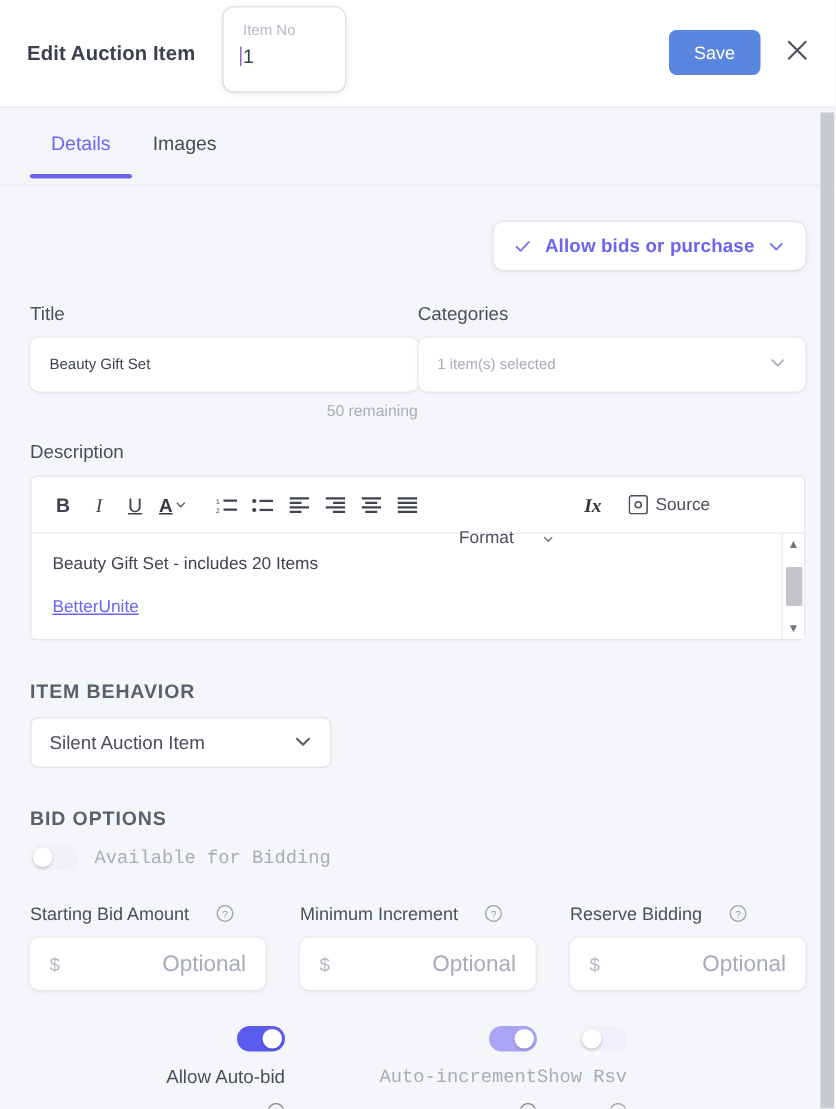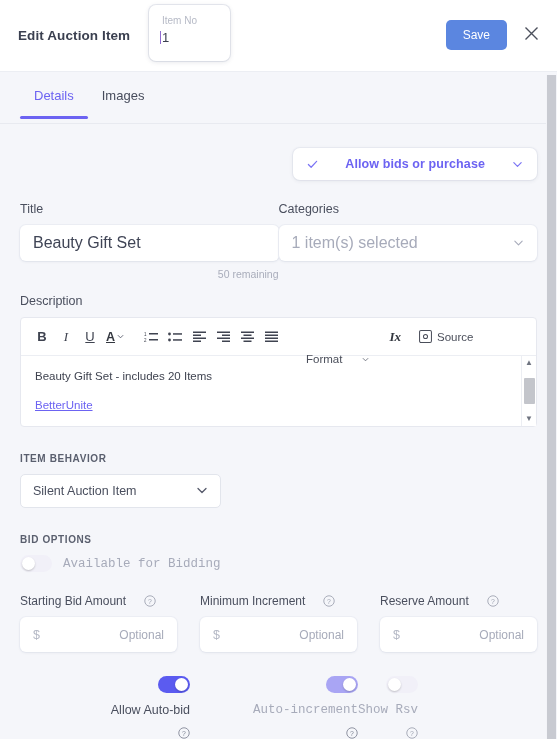--- a/index.html
+++ b/index.html
@@ -62,36 +62,36 @@
     height: 3px; background: #6c63f2; border-radius: 2px;
   }
 
   
   .body { padding: 0 20px; }
 
   .allow-row { display: flex; justify-content: flex-end; padding-top: 24px; }
   .allow-chip {
     background: #fff; border-radius: 7px;
     box-shadow: 0 1px 4px rgba(40,50,80,.09), 0 0 0 1px rgba(234,236,243,.9);
-    padding: 9px 14px; display: flex; align-items: center; gap: 27px;
+    padding: 9px 14px; display: flex; align-items: center; gap: 9px;
     cursor: pointer;
   }
   .allow-chip .chip-label {
     font-size: 12.5px; font-weight: bold; color: #6c63f2; letter-spacing: .1px;
   }
   .ico-check, .ico-chev { display: flex; align-items: center; }
 
   .field-row { display: flex; margin-top: 22px; }
   .field { flex: 1; min-width: 0; }
   .field-label { font-size: 12.5px; color: #4a4f5e; margin-bottom: 9px; display: block; }
   .input-box {
     height: 36px; background: #fff; border-radius: 6px;
     box-shadow: 0 1px 3px rgba(40,50,80,.07), 0 0 0 1px rgba(236,238,244,.95);
     display: flex; align-items: center; padding: 0 13px;
-    font-size: 16px; color: #3f4455;
+    font-size: 10px; color: #3f4455;
   }
   .input-box.muted { color: #a7abba; justify-content: space-between; }
   .remaining {
     text-align: right; font-size: 10.5px; color: #a9adbb; margin-top: 7px;
   }
 
   
   .editor-section { margin-top: 14px; }
   .editor-wrap {
     margin-top: 9px; background: #fff; border: 1px solid #e6e8ef; border-radius: 4px;
@@ -135,21 +135,21 @@
     position: absolute; right: 0; top: 0; bottom: 0; width: 15px;
     background: #fff; border-left: 1px solid #eceef3;
     display: flex; flex-direction: column; align-items: center; justify-content: space-between;
     padding: 3px 0;
   }
   .ed-arrow { font-size: 8px; color: #6f7480; line-height: 8px; cursor: pointer; }
   .ed-thumb { width: 11px; height: 26px; background: #c3c5cb; border-radius: 1px; cursor: pointer; }
 
   
   .section-title {
-    font-size: 10px; font-weight: bold; color: #5a5f6e;
+    font-size: 13px; font-weight: bold; color: #5a5f6e;
     letter-spacing: .6px; margin-top: 26px; margin-bottom: 10px;
   }
   .select-box {
     width: 201px; height: 34px; background: #fff; border: 1px solid #e2e5ec;
     border-radius: 5px; display: flex; align-items: center; justify-content: space-between;
     padding: 0 12px; font-size: 12.5px; color: #4a4f5e; cursor: pointer;
   }
 
   
   .toggle-row { display: flex; align-items: center; gap: 11px; margin-top: 4px; }
@@ -176,21 +176,21 @@
     font-size: 12px; color: #4a4f5e; display: flex; align-items: center;
     gap: 18px; margin-bottom: 9px;
   }
   .amount-box {
     height: 35px; background: #fff; border-radius: 6px;
     box-shadow: 0 1px 3px rgba(40,50,80,.07), 0 0 0 1px rgba(237,239,245,.95);
     display: flex; align-items: center; justify-content: space-between;
     padding: 0 13px;
   }
   .amount-box .dollar { font-size: 12.5px; color: #b4b8c5; }
-  .amount-box .opt { font-size: 12px; color: #a7abba; }
+  .amount-box .opt { font-size: 15px; color: #a7abba; }
 
   .bottom-toggles { display: flex; align-items: center; margin-top: 24px; gap: 0; }
   .bt-item { display: flex; align-items: flex-end; gap: 10px; flex-direction: column; }
   .bt-item.w1 { width: 170px; }
   .bt-item.w2 { width: 168px; }
 
   .help-ico { display: flex; align-items: center; cursor: pointer; }
 
   
   .page-scroll {
@@ -410,21 +410,21 @@
           </span>
         </div>
         <div class="amount-box">
           <span class="dollar">$</span>
           <span class="opt">Optional</span>
         </div>
       </div>
 
       <div class="amount-field">
         <div class="amount-label">
-          <span>Reserve Amount</span>
+          <span>Reserve Bidding</span>
           <span class="help-ico">
             <svg width="12" height="12" viewBox="0 0 14 14">
               <circle cx="7" cy="7" r="6.1" stroke="#9da2b0" stroke-width="1" fill="none"></circle>
               <text x="7" y="10.2" font-size="8" fill="#9da2b0" text-anchor="middle" font-family="sans-serif">?</text>
             </svg>
           </span>
         </div>
         <div class="amount-box">
           <span class="dollar">$</span>
           <span class="opt">Optional</span>

